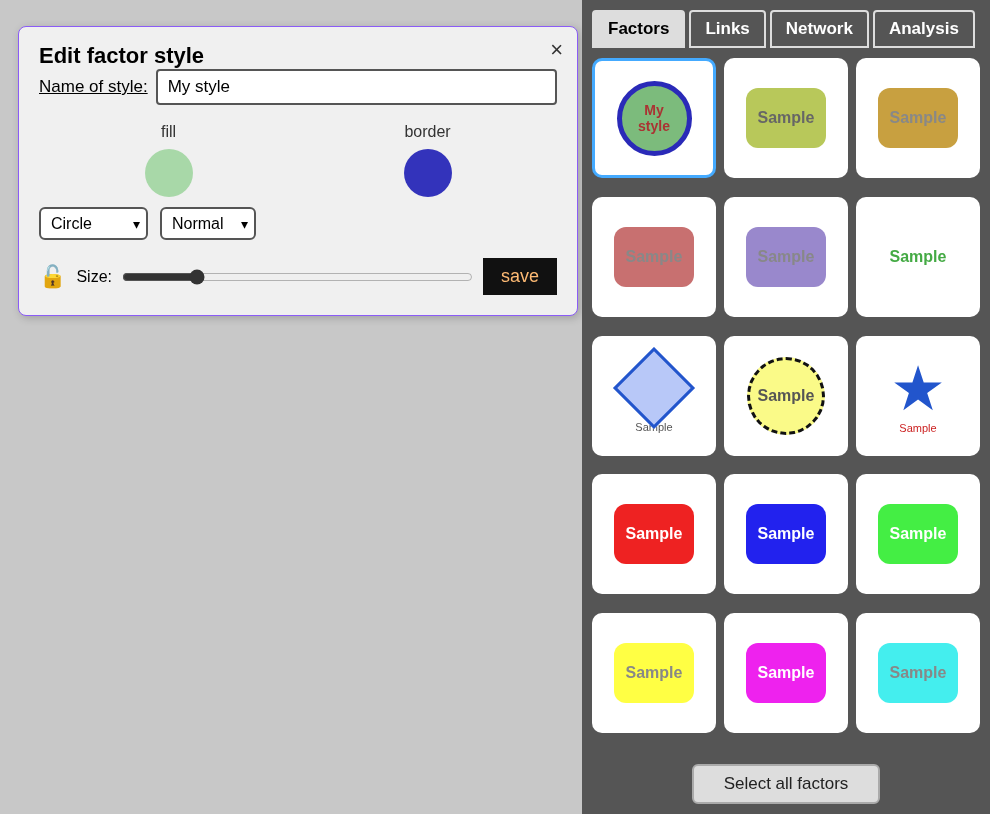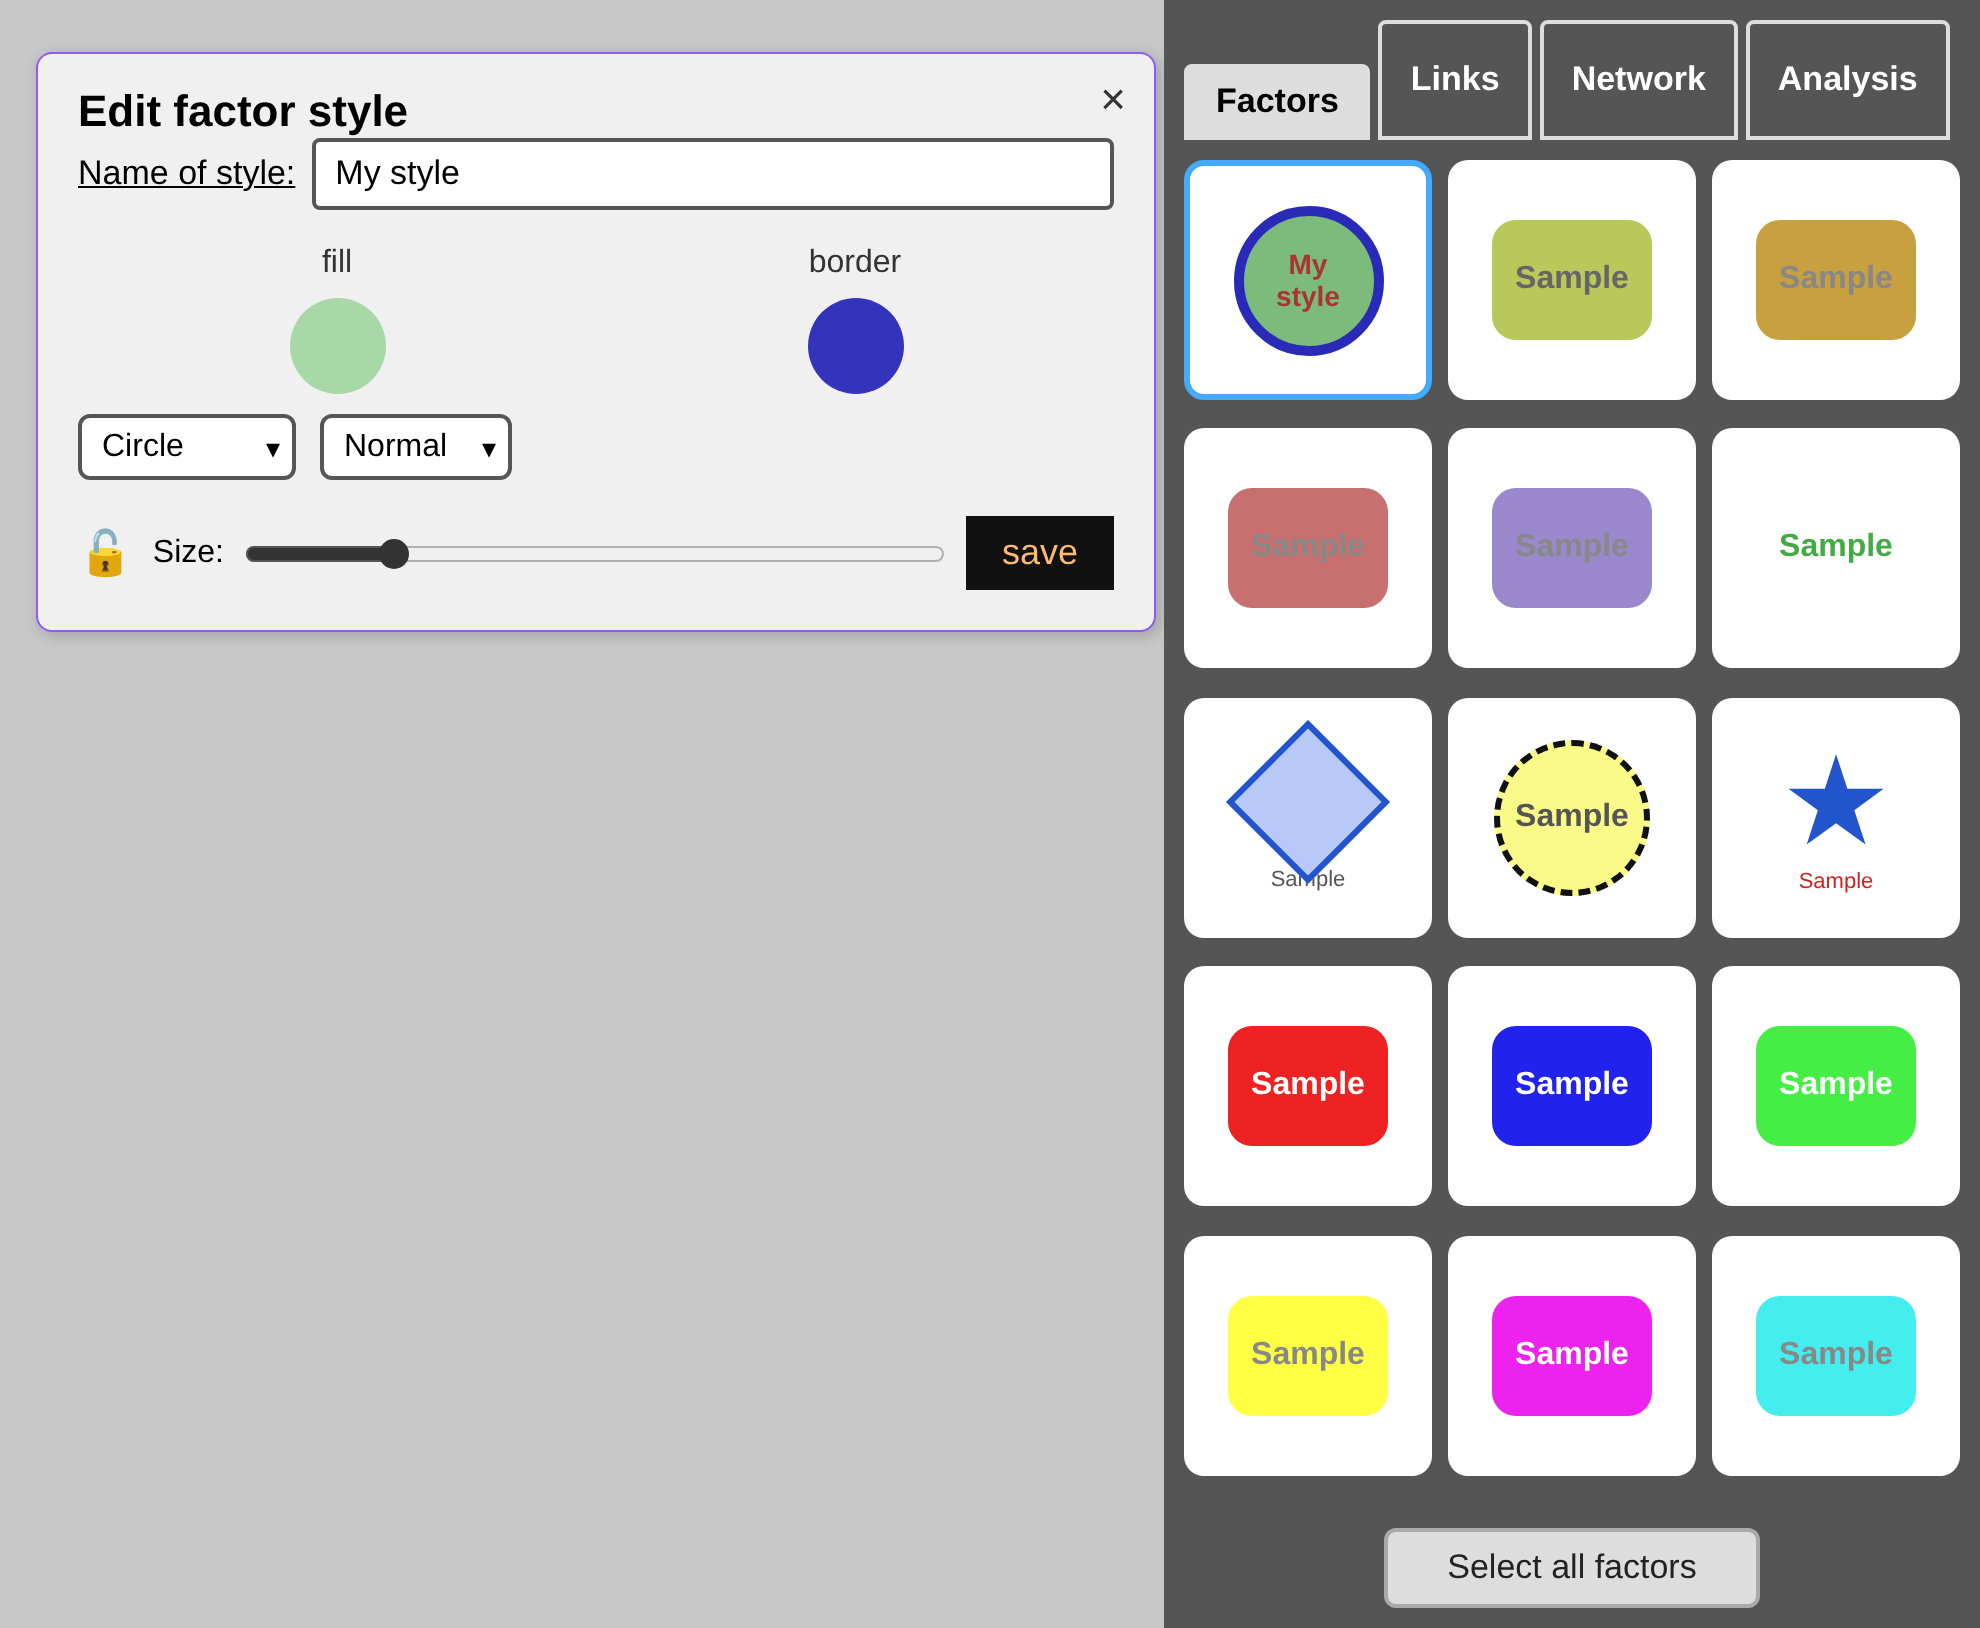--- a/index.html
+++ b/index.html
@@ -186,21 +186,20 @@
       color: white;
       cursor: pointer;
       border-radius: 4px 4px 0 0;
       margin-right: 4px;
     }
 
     .tab-btn.active {
       background: #ddd;
       color: #000;
       border-bottom-color: #ddd;
-      margin-top: 22px;
     }
 
     .styles-grid {
       flex: 1;
       display: grid;
       grid-template-columns: repeat(3, 1fr);
       gap: 8px;
       padding: 10px;
       overflow-y: auto;
     }

